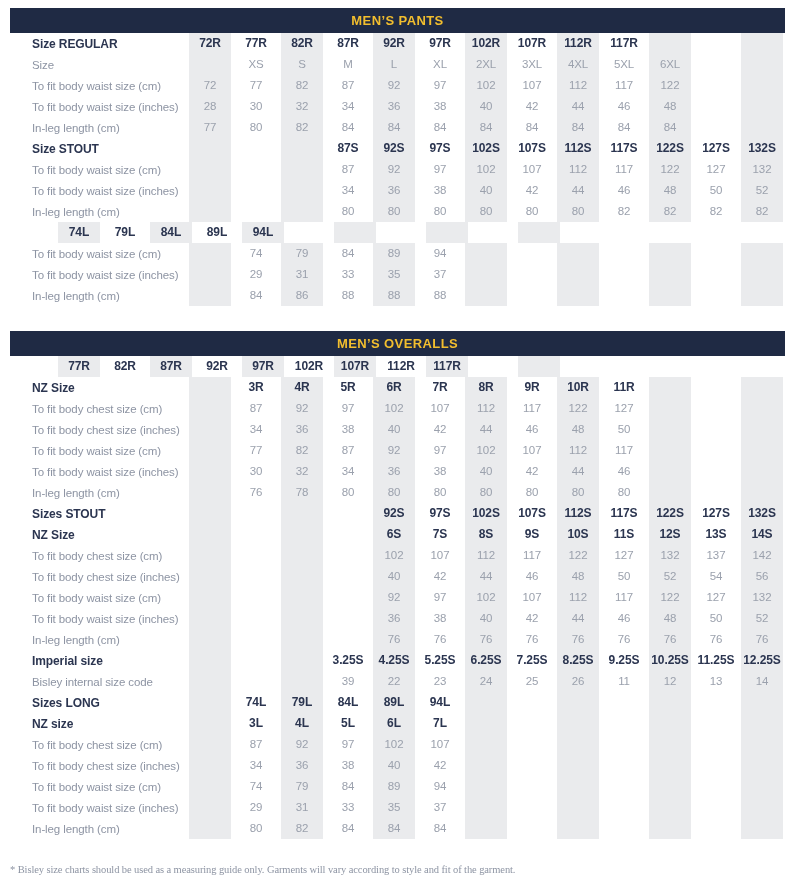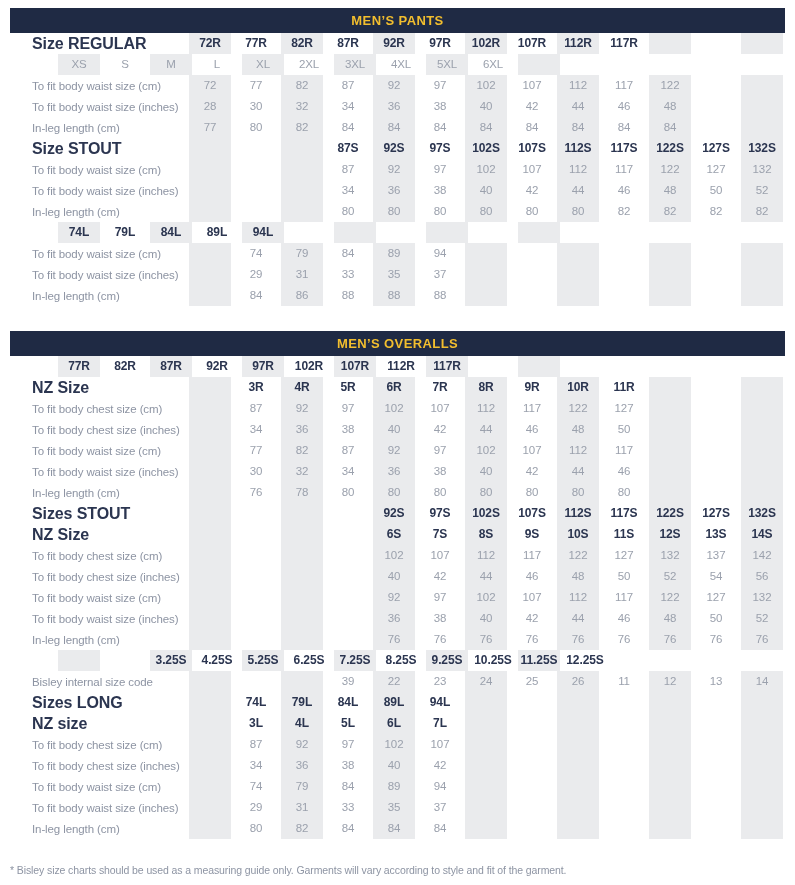--- a/index.html
+++ b/index.html
@@ -38,25 +38,25 @@
     width:46px;box-sizing:border-box;text-align:center;
     font-size:11.5px;letter-spacing:-0.1px;color:var(--value_text);
     line-height:21px;white-space:nowrap;overflow:hidden;
   }
   
   .trow > .cell:nth-child(2n){
     background:var(--stripe);
     border-left:2px solid var(--page_bg);
     border-right:2px solid var(--page_bg);
   }
-  .trow.hdr .rlabel{color:var(--header_text);font-weight:bold;font-size:16px;}
+  .trow.hdr .rlabel{color:var(--header_text);font-weight:bold;font-size:12px;}
   .trow.hdr .cell{color:var(--header_text);font-weight:bold;font-size:12px;}
   .footnote{
     margin-top:14px;padding-left:0;
-    font-size:10.5px;color:var(--label_text);letter-spacing:-0.1px;
+    font-size:10.5px;color:var(--label_text);letter-spacing:-0.1px;font-family:Liberation Serif, serif;
   }
 </style>
 </head>
 <body>
 
 <div class="sheet">
 
   <section class="size-table">
     <div class="title-bar">
       <span>MEN’S PANTS</span>
@@ -72,20 +72,21 @@
           <div class="cell">97R</div>
           <div class="cell">102R</div>
           <div class="cell">107R</div>
           <div class="cell">112R</div>
           <div class="cell">117R</div>
           <div class="cell"></div>
           <div class="cell"></div>
           <div class="cell"></div>
         </div>
         <div class="trow">
+          <div class="rlabel">Size</div>
           <div class="cell"></div>
           <div class="cell">XS</div>
           <div class="cell">S</div>
           <div class="cell">M</div>
           <div class="cell">L</div>
           <div class="cell">XL</div>
           <div class="cell">2XL</div>
           <div class="cell">3XL</div>
           <div class="cell">4XL</div>
           <div class="cell">5XL</div>
@@ -493,20 +494,21 @@
           <div class="cell">76</div>
           <div class="cell">76</div>
           <div class="cell">76</div>
           <div class="cell">76</div>
           <div class="cell">76</div>
           <div class="cell">76</div>
           <div class="cell">76</div>
           <div class="cell">76</div>
         </div>
         <div class="trow hdr">
+          <div class="rlabel">Imperial size</div>
           <div class="cell"></div>
           <div class="cell"></div>
           <div class="cell"></div>
           <div class="cell">3.25S</div>
           <div class="cell">4.25S</div>
           <div class="cell">5.25S</div>
           <div class="cell">6.25S</div>
           <div class="cell">7.25S</div>
           <div class="cell">8.25S</div>
           <div class="cell">9.25S</div>

